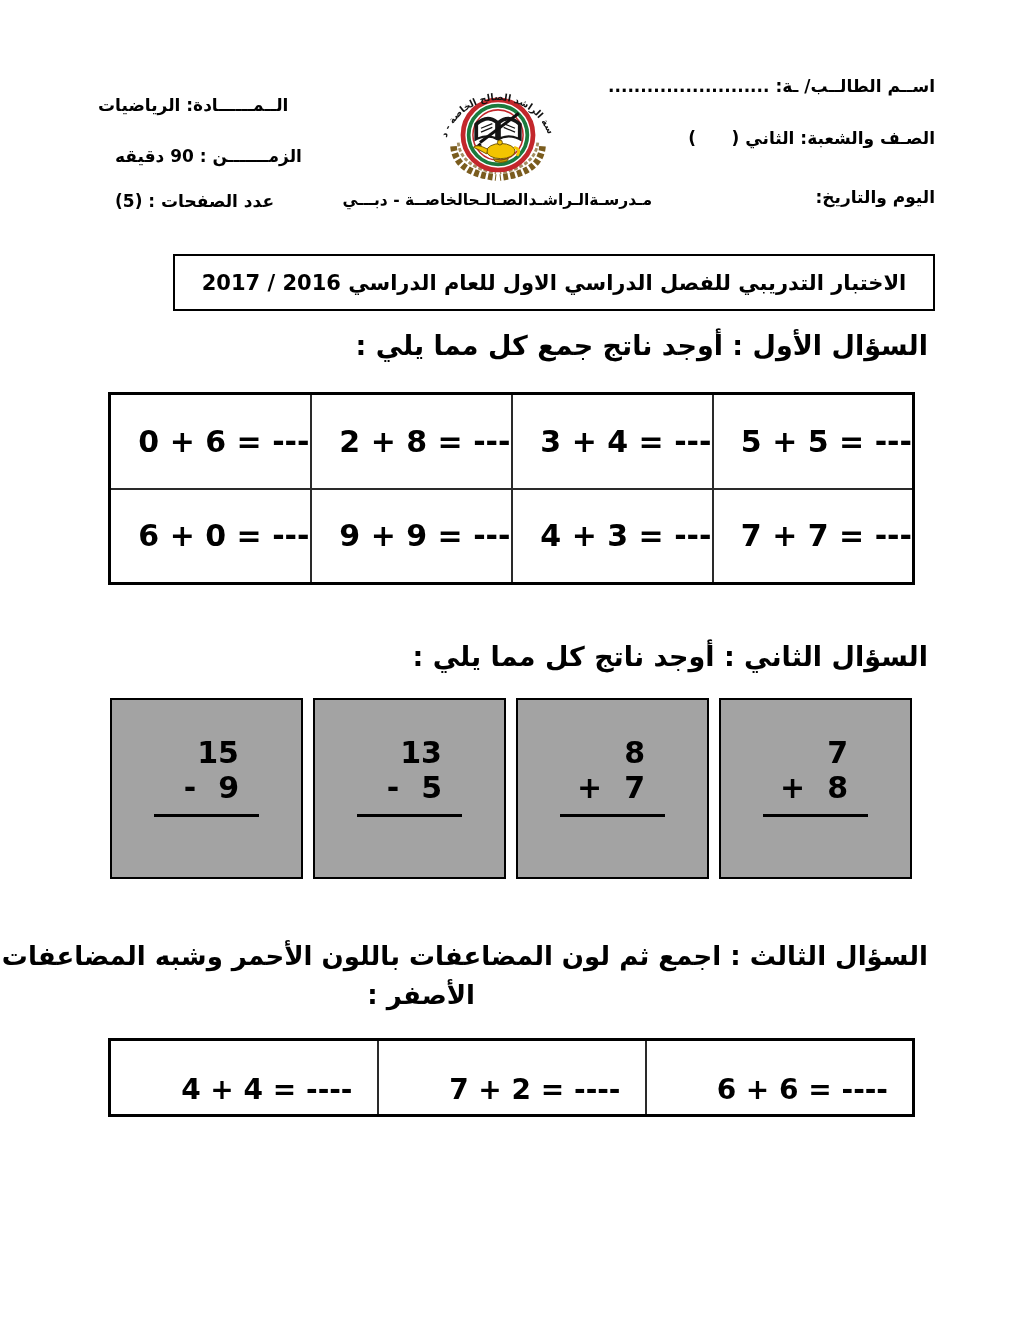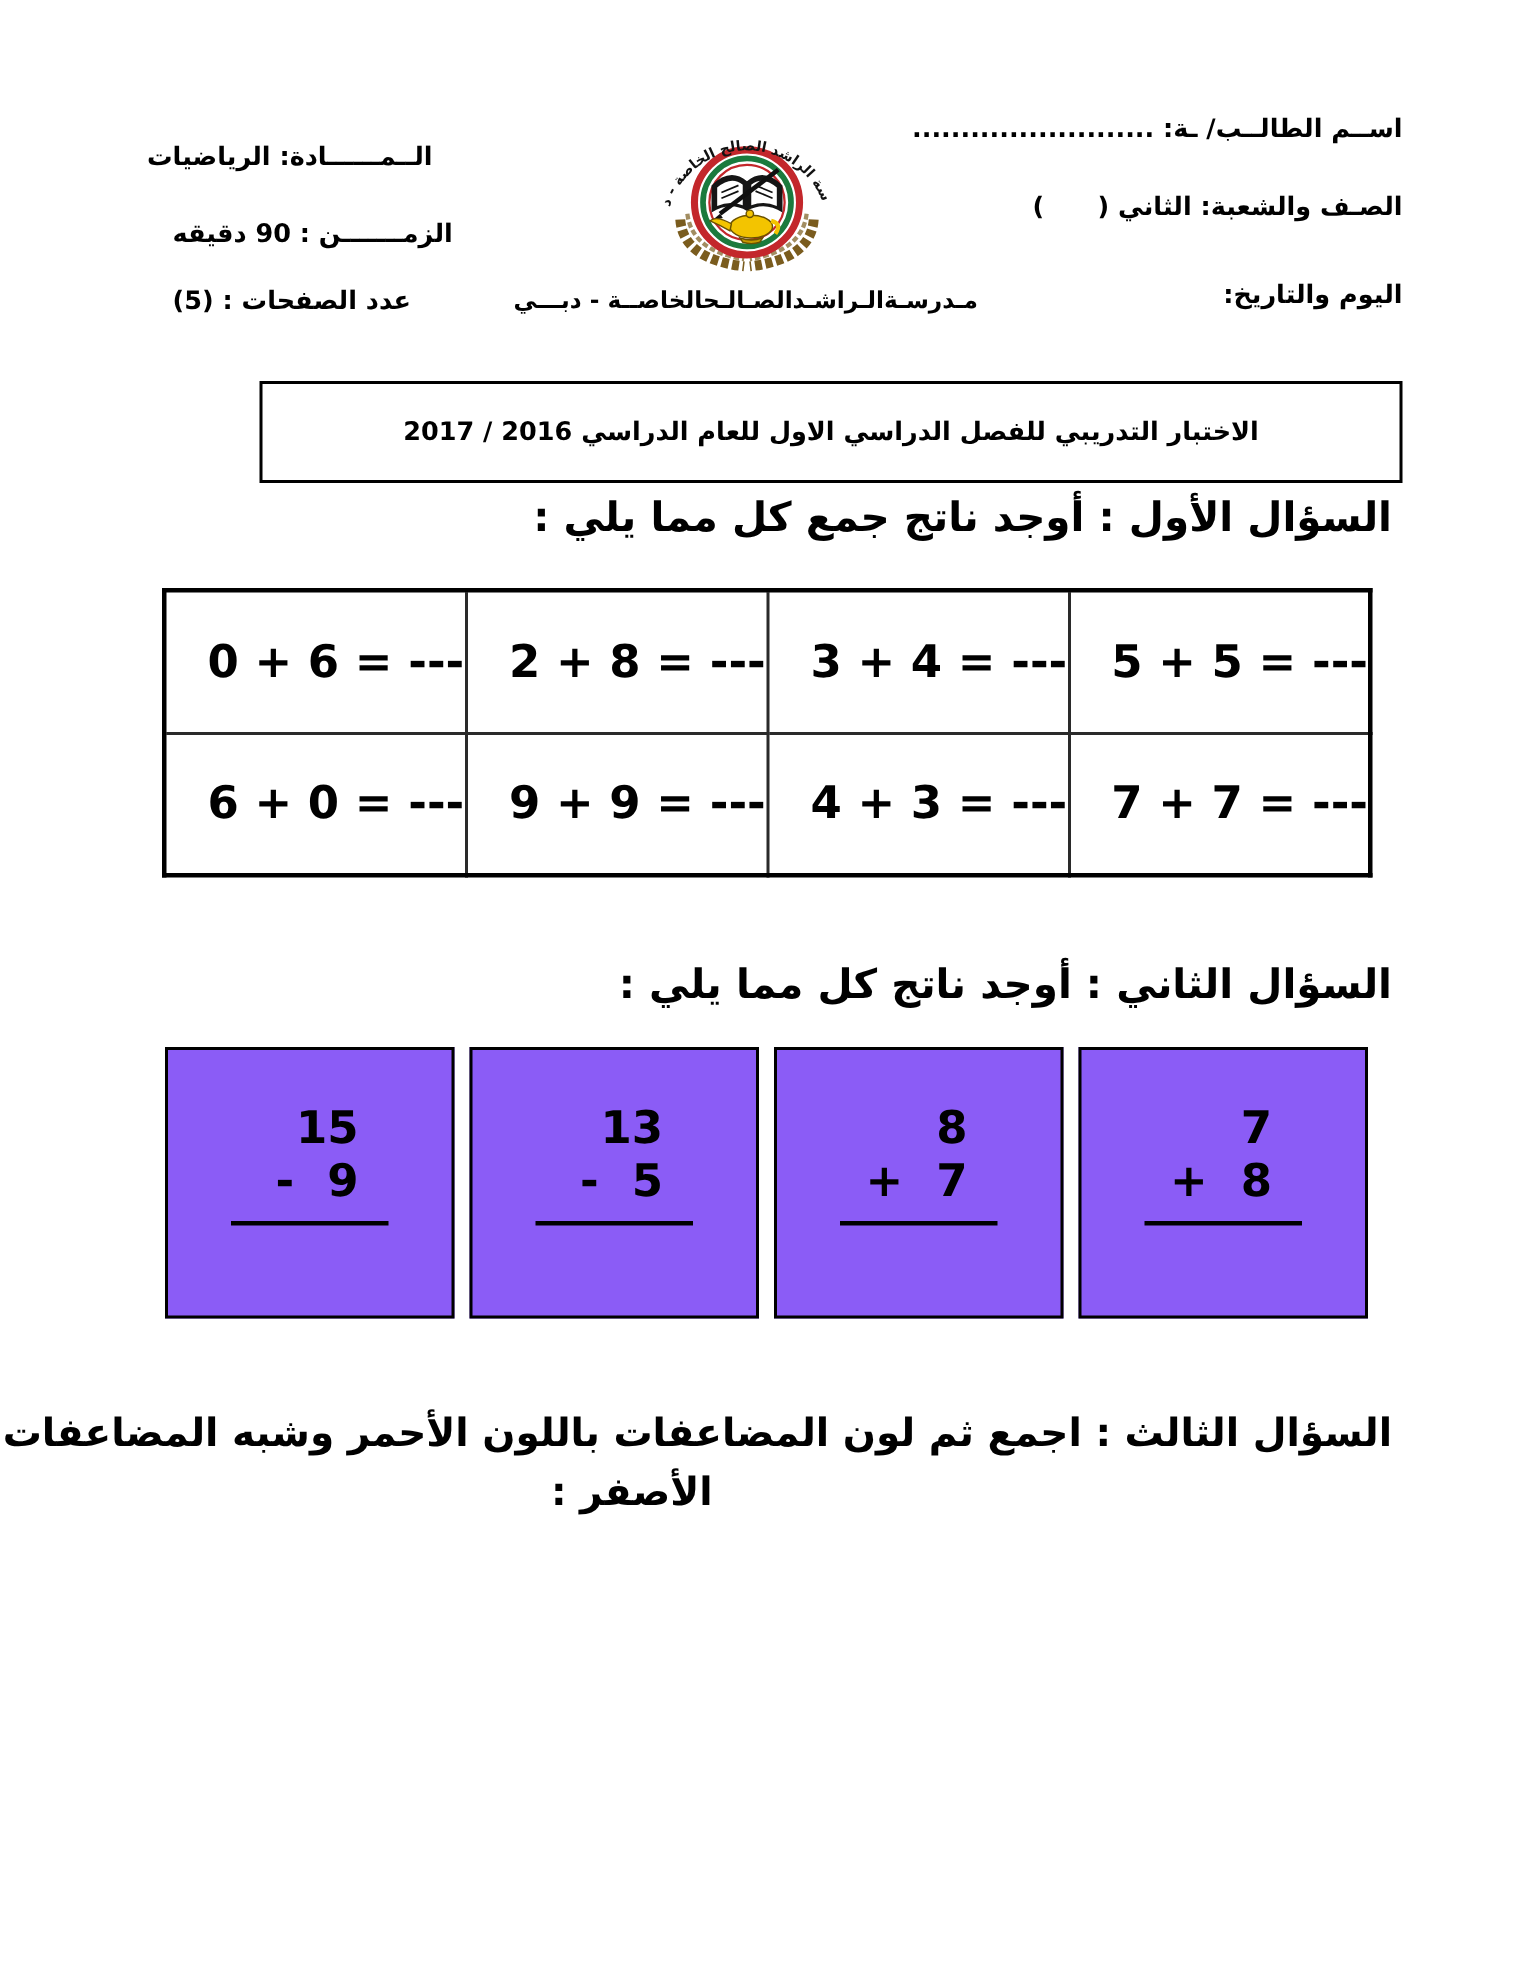--- a/index.html
+++ b/index.html
@@ -34,24 +34,24 @@
     top: 191px; left: 378px; width: 274px;
     text-align: left;
     font-size: 15.5px;
     font-weight: bold;
     white-space: nowrap;
   }
 
   
   .title-box {
     position: absolute;
-    top: 254px; left: 173px; width: 762px; height: 68px;
+    top: 254px; left: 173px; width: 762px; height: 57px;
     border: 2.5px solid #000;
     display: flex; align-items: center; justify-content: center;
-    font-size: 17px; font-weight: bold;
+    font-size: 21px; font-weight: bold;
     white-space: nowrap;
   }
 
   
   .qh {
     position: absolute;
     right: 92px;
     font-size: 27px;
     font-weight: bold;
     text-align: center;
@@ -91,21 +91,21 @@
     vertical-align: bottom;
     padding-bottom: 8px;
   }
 
   
   .vbox {
     position: absolute;
     top: 698px;
     width: 193px; height: 181px;
     border: 2px solid #000;
-    background: #8b5cf6;
+    background: #a3a3a3;
   }
   .vb1 { left: 110px; }
   .vb2 { left: 313px; }
   .vb3 { left: 516px; }
   .vb4 { left: 719px; }
   .vprob {
     direction: ltr;
     width: 105px;
     margin: 36px auto 0;
     font-size: 30px;
@@ -231,16 +231,21 @@
       <div class="vp-line"></div>
     </div>
   </div>
 
   <div class="qh qh3" dir="rtl">
     <span>السؤال الثالث : اجمع ثم لون المضاعفات باللون الأحمر وشبه المضاعفات باللون</span><br>
     <span>الأصفر :</span>
   </div>
   <table class="grid t3">
     <tbody>
+        <tr>
+      <td>4 + 4 = ----</td>
+      <td>7 + 2 = ----</td>
+      <td>6 + 6 = ----</td>
+    </tr>
   </tbody>
     </table>
 
 </div>
 
 </body></html>

